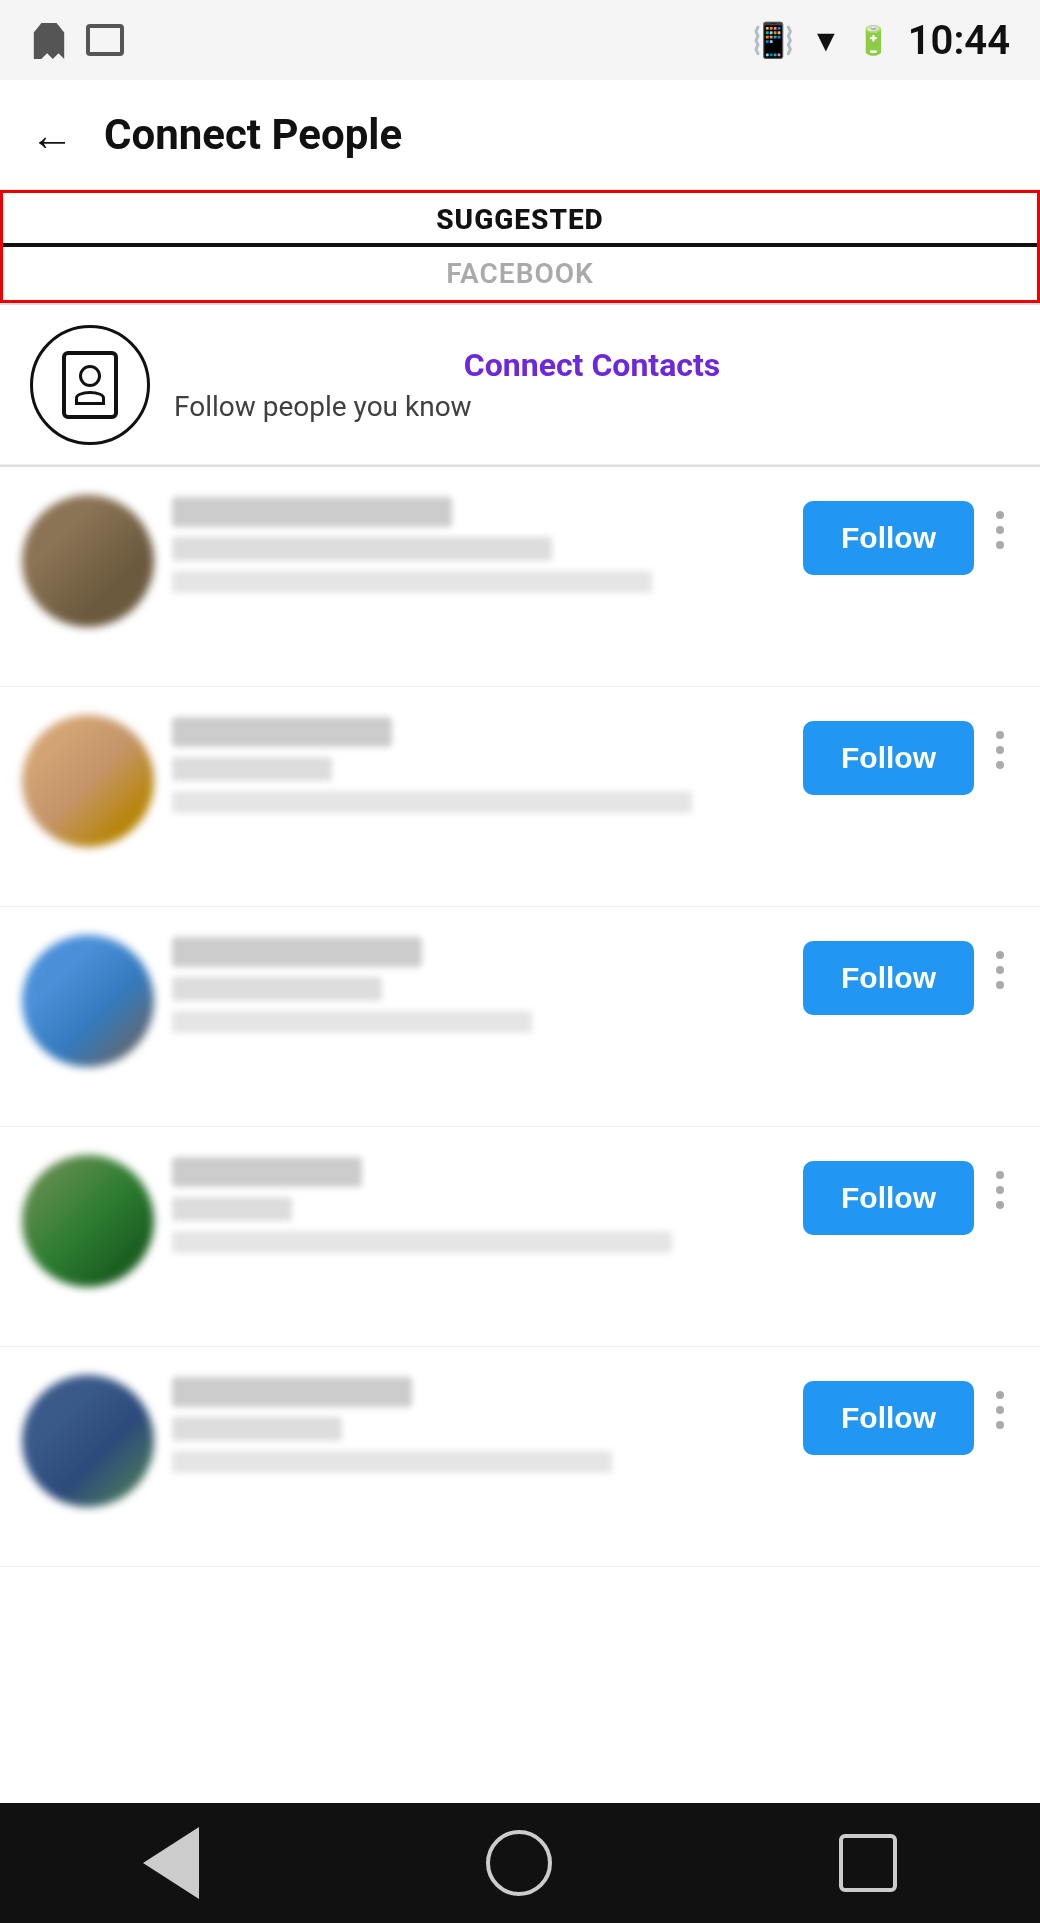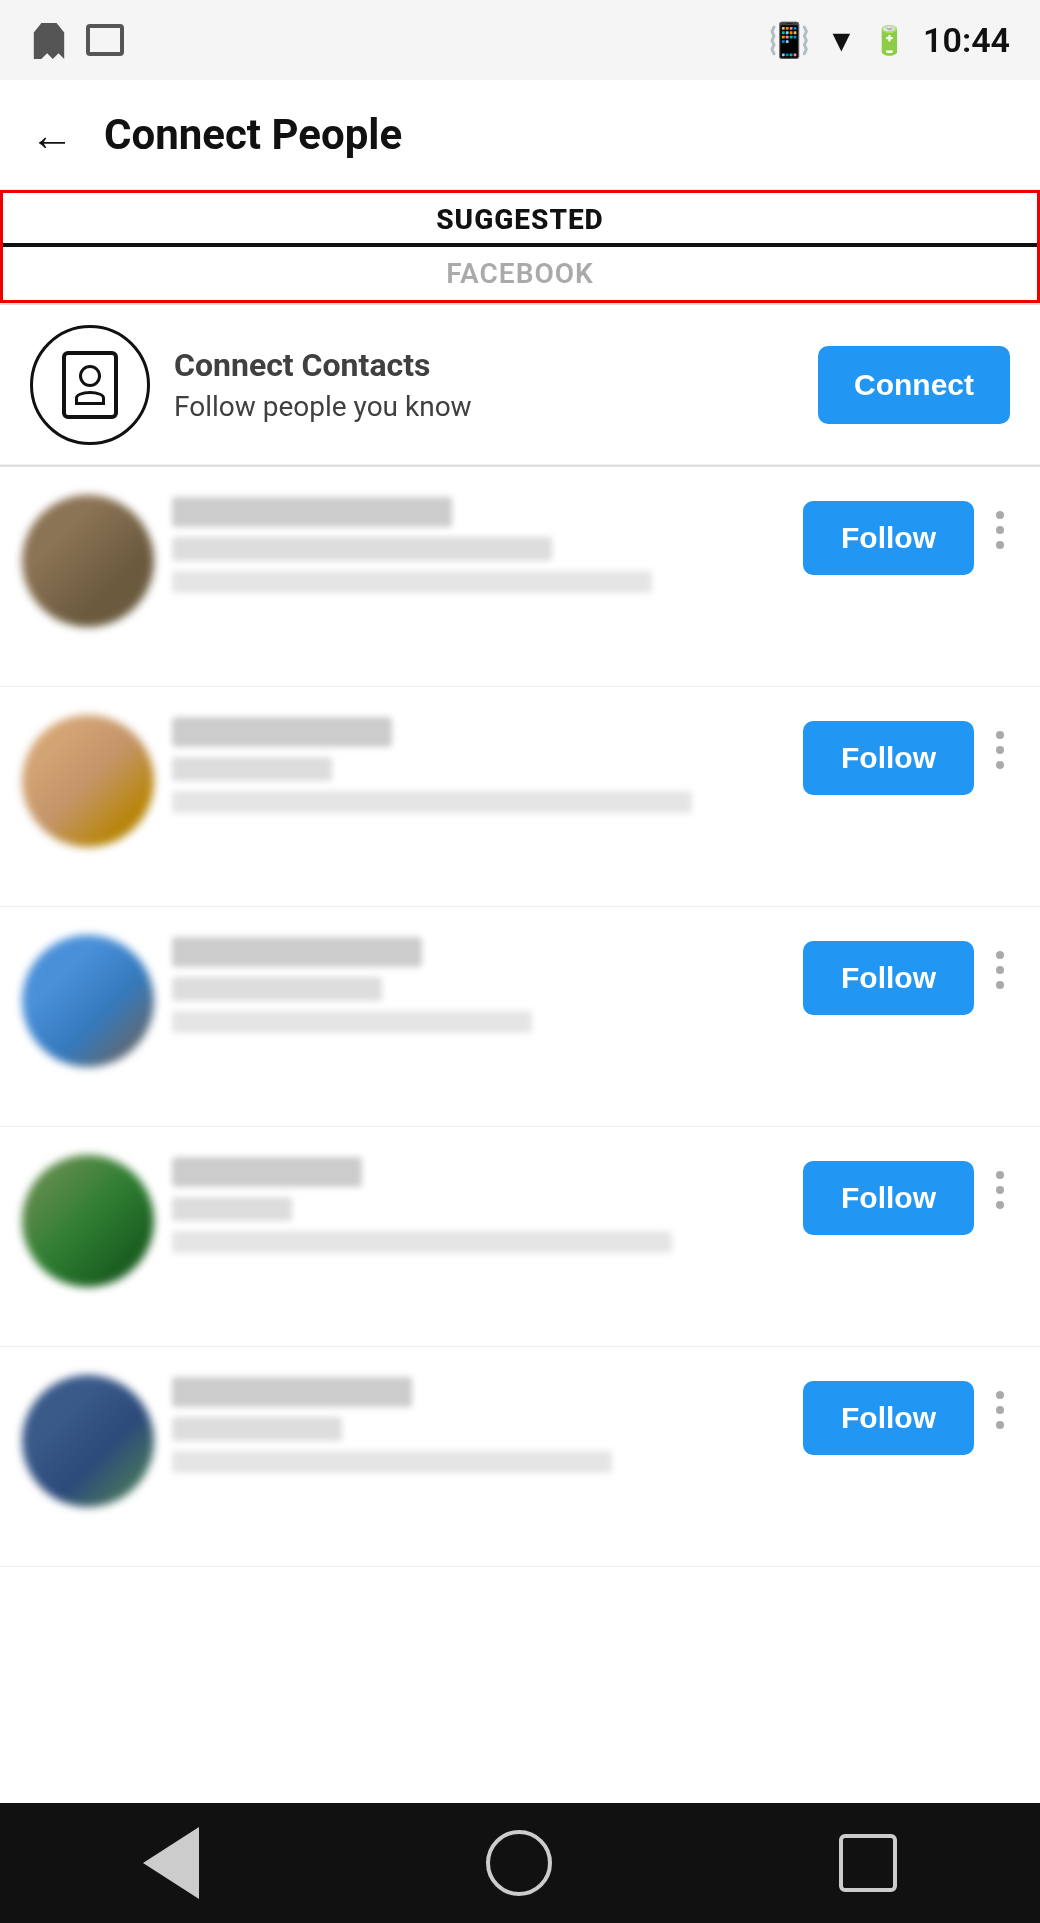--- a/index.html
+++ b/index.html
@@ -28,21 +28,21 @@
       gap: 18px;
     }
     .status-bar-right {
       display: flex;
       align-items: center;
       gap: 16px;
       font-size: 30px;
       font-weight: 500;
     }
     .status-time {
-      font-size: 34px;
+      font-size: 40px;
       font-weight: 600;
       color: #111;
     }
 
     
     .icon-ghost {
       width: 38px; height: 38px;
       background: #555;
       clip-path: polygon(10% 100%, 10% 30%, 30% 5%, 70% 5%, 90% 30%, 90% 100%, 75% 85%, 60% 100%, 45% 85%, 30% 100%);
     }
@@ -181,22 +181,23 @@
       height: 14px;
       border: 3px solid #111;
       border-radius: 50% 50% 0 0;
     }
     .connect-text {
       flex: 1;
     }
     .connect-title {
       font-size: 32px;
       font-weight: 700;
-      color: #404040;
+      color: #6d28d9;
       margin-bottom: 6px;
+      text-align: center;
     }
     .connect-subtitle {
       font-size: 28px;
       color: #404040;
     }
     .connect-button {
       background: #2196F3;
       color: #fff;
       border: none;
       border-radius: 10px;
@@ -419,21 +420,20 @@
       <div class="contact-icon-person">
         <div class="contact-icon-head"></div>
         <div class="contact-icon-body"></div>
       </div>
     </div>
   </div>
   <div class="connect-text">
     <div class="connect-title">Connect Contacts</div>
     <div class="connect-subtitle">Follow people you know</div>
   </div>
-  <button class="connect-button">Connect</button>
 </div>
 
 <div class="divider"></div>
 
 <div class="people-list">
 
   <div class="person-row">
     <div class="person-avatar avatar-blur-1"></div>
     <div class="person-info">
       <div class="person-name-blur w1"></div>

